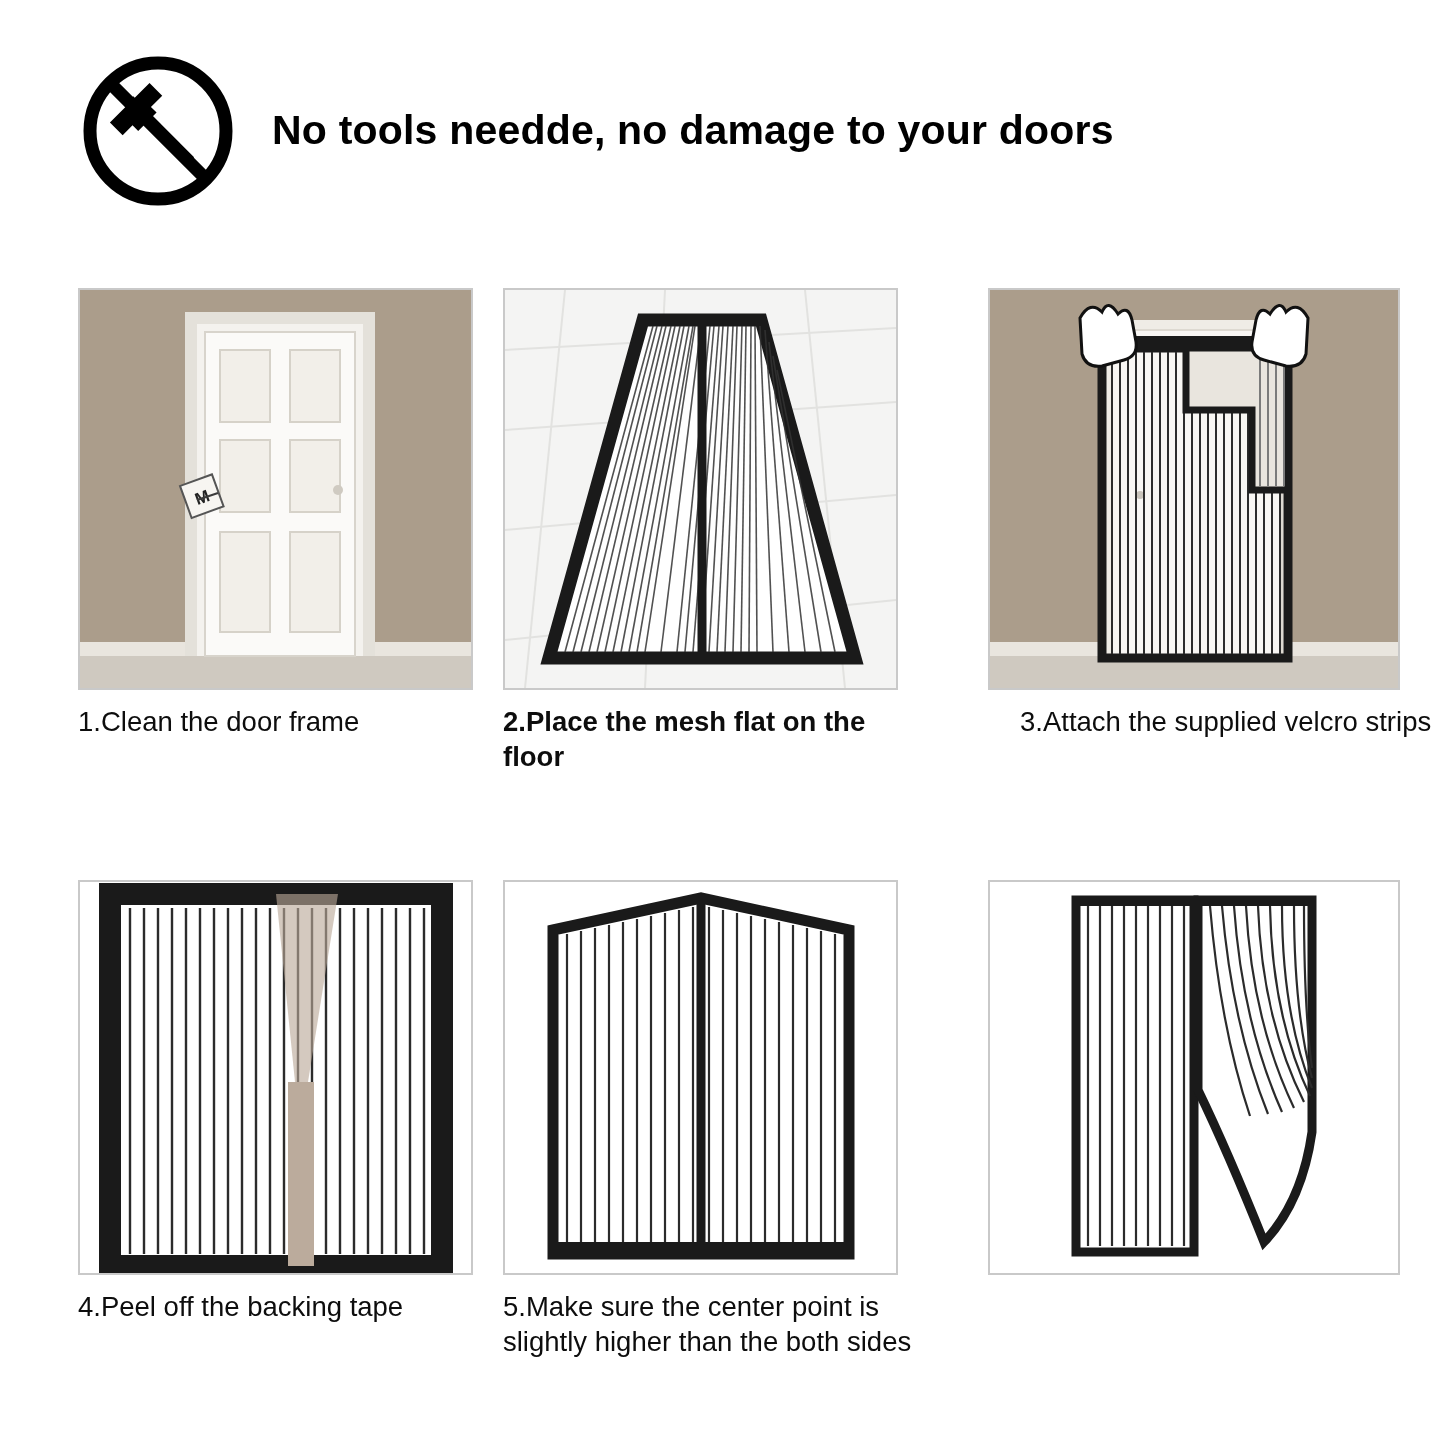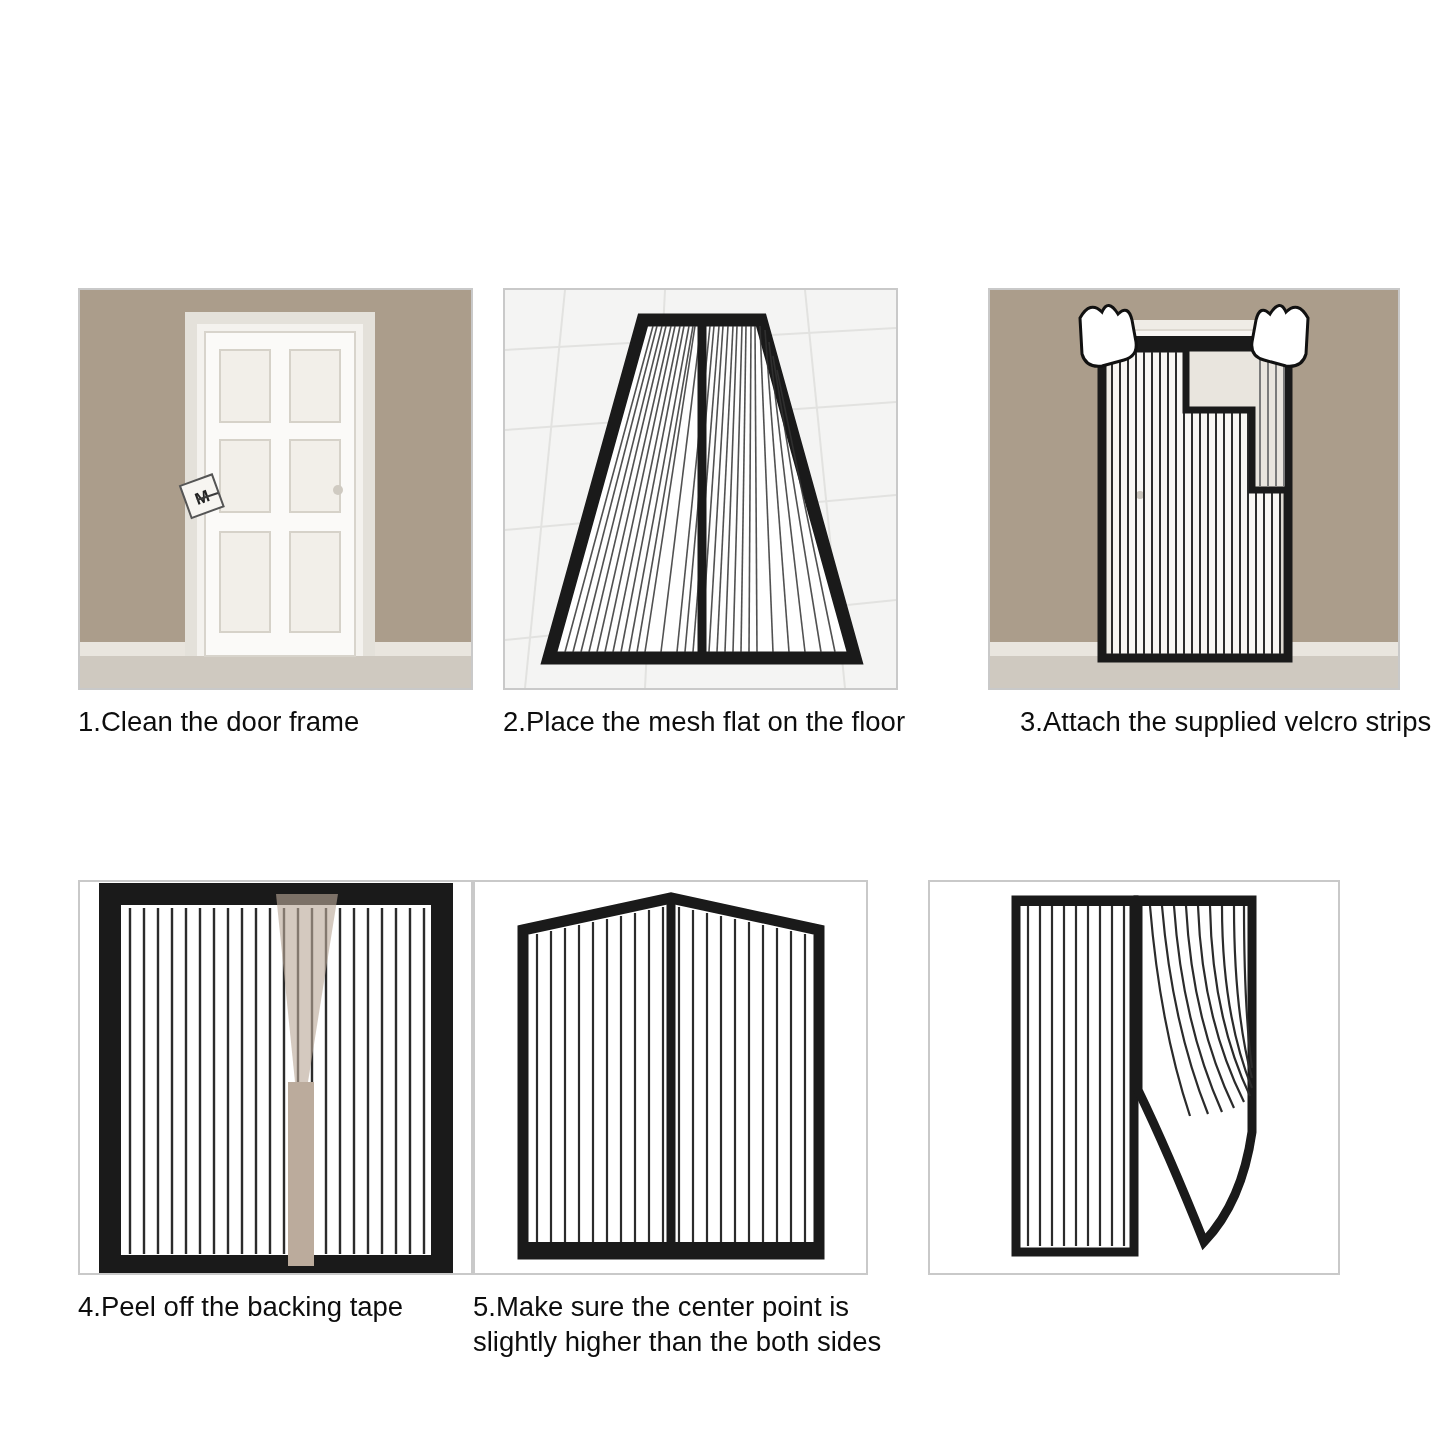--- a/index.html
+++ b/index.html
@@ -56,54 +56,70 @@
     column-gap: 30px;
     row-gap: 0px;
   }
   .row2 {
     position: absolute;
     left: 78px;
     top: 880px;
     width: 1290px;
     display: grid;
     grid-template-columns: 395px 455px 410px;
+    column-gap: 30px;
   }
   .step {
     width: 100%;
   }
   .thumb {
     border: 2px solid #c9c9c9;
     background: #ffffff;
     box-sizing: border-box;
     overflow: hidden;
     position: relative;
   }
   .thumb-r1 { width: 395px; height: 402px; }
   .thumb-r2 { width: 395px; height: 395px; }
   .caption {
     margin-top: 14px;
     font-size: 27.5px;
     color: #0d0d0d;
     line-height: 1.28;
     width: 415px;
   }
-  .caption.c2 { width: 420px; }
+  .caption.c2 { width: 420px; font-weight: bold; }
   .caption.c3 { width: 418px; margin-left: 32px; }
   .caption.c5 { width: 430px; }
 
   
   .col2 .thumb, .col3 .thumb { }
 
   svg { display: block; }
 </style>
 </head>
 <body>
 
 <div class="page">
 
+  <div class="header">
+    <div class="no-tools-icon">
+      <svg width="160" height="160" viewBox="0 0 160 160">
+        <circle cx="80" cy="80" r="68" fill="none" stroke="#000000" stroke-width="13"></circle>
+        <g transform="translate(80,80) rotate(-45) translate(-80,-80)">
+          <rect x="74" y="38" width="13" height="86" fill="#000000"></rect>
+        </g>
+        <g transform="translate(80,80) rotate(-45) translate(-80,-80)">
+          <path d="M52 40 L108 40 L108 58 L92 58 L92 66 L66 66 L66 58 L52 58 Z" fill="#000000"></path>
+        </g>
+        <line x1="31" y1="31" x2="129" y2="129" stroke="#000000" stroke-width="13"></line>
+      </svg>
+    </div>
+    <div class="header-title">No tools needde, no damage to your doors</div>
+  </div>
 
   <div class="grid">
 
     <div class="step">
       <div class="thumb thumb-r1">
         <svg width="391" height="398" viewBox="0 0 391 398">
 
           <rect x="0" y="0" width="391" height="398" fill="#ab9d8b"></rect>
 
           <rect x="0" y="352" width="391" height="14" fill="#e9e5de"></rect>

